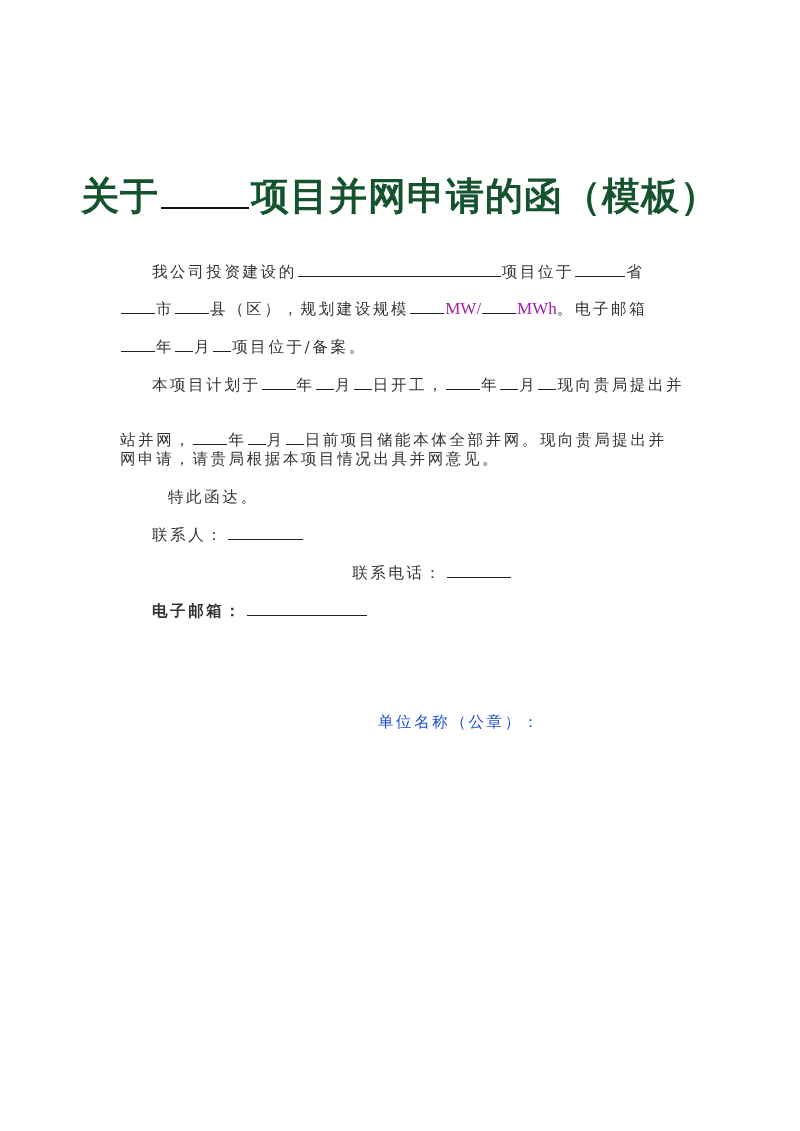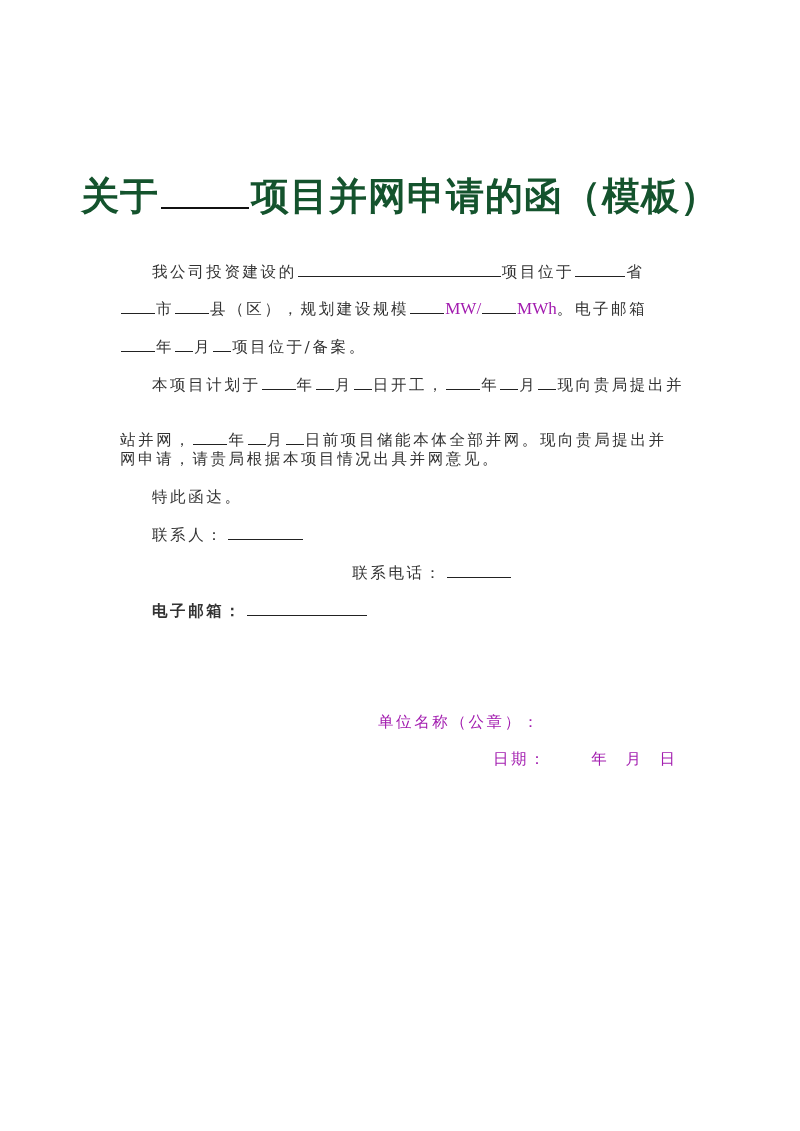--- a/index.html
+++ b/index.html
@@ -65,21 +65,21 @@
       letter-spacing: 0;
       font-size: 17px;
       color: #a21caf;
     }
     .right-block {
       position: absolute;
       font-size: 15.5px;
       line-height: 24px;
       letter-spacing: 2.6px;
       white-space: nowrap;
-      color: #a21caf;
+      color: #1d4ed8;
     }
     .date-part { display: inline-block; }
   </style>
 </head>
 <body>
 
 <div class="page">
 
   <div class="title">
     <span>关于</span><span class="blank"></span><span>项目并网申请的函（模板）</span>
@@ -103,37 +103,34 @@
   </div>
 
   <div class="line" style="top:409px;margin-top:18px;">
     <span>站并网，</span><span class="u" style="width:34px;"></span><span>年</span><span class="u" style="width:18px;"></span><span>月</span><span class="u" style="width:18px;"></span><span>日前项目储能本体全部并网。现向贵局提出并</span>
   </div>
 
   <div class="line" style="top:447px;">
     <span>网申请，请贵局根据本项目情况出具并网意见。</span>
   </div>
 
-  <div class="line indent" style="top:485px;">
+  <div class="line indent" style="top:485px;margin-left:16px;">
     <span>特此函达。</span>
   </div>
 
   <div class="line indent" style="top:522px;">
     <span>联系人：</span><span class="u" style="width:75px; margin-left:4px;"></span>
   </div>
 
   <div class="line indent" style="top:560px;text-align:center;">
     <span>联系电话：</span><span class="u" style="width:64px; margin-left:4px;"></span>
   </div>
 
   <div class="line indent" style="top:598px;font-weight:bold;">
     <span>电子邮箱：</span><span class="u" style="width:120px; margin-left:4px;"></span>
   </div>
 
   <div class="right-block" style="left:378px; top:710px;">
     <span>单位名称（公章）：</span>
   </div>
 
-  <div class="right-block" style="left:493px; top:747px;">
-    <span>日期：</span><span class="date-part" style="margin-left:44px;">年</span><span class="date-part" style="margin-left:16px;">月</span><span class="date-part" style="margin-left:16px;">日</span>
-  </div>
 
 </div>
 
 </body></html>

